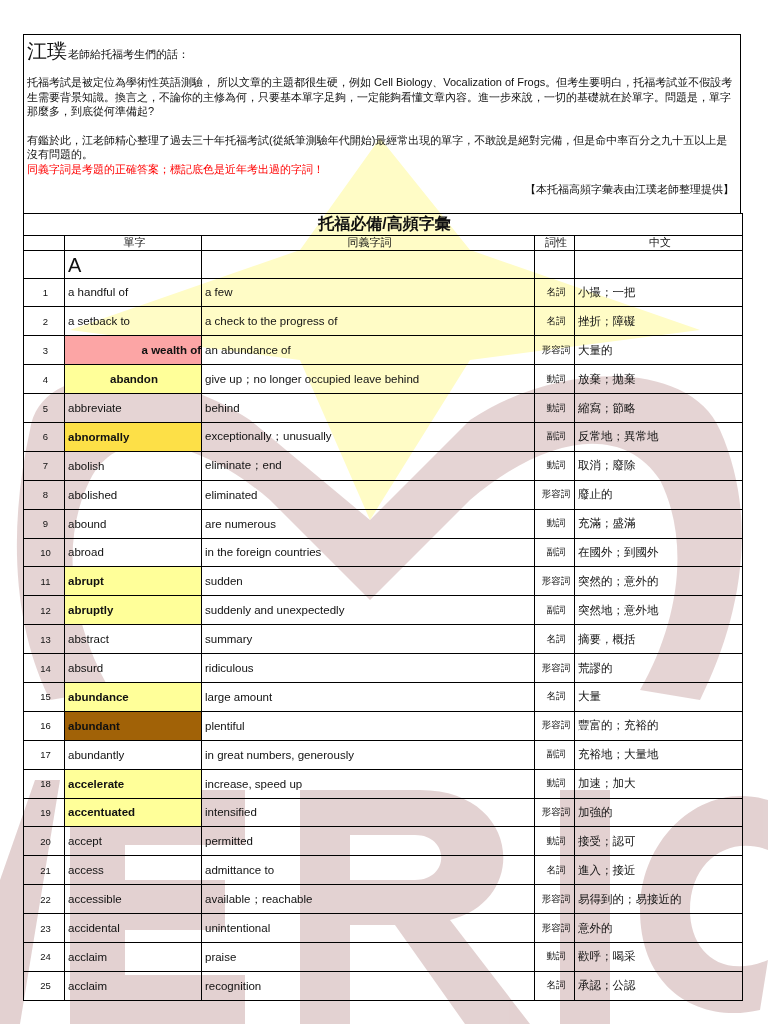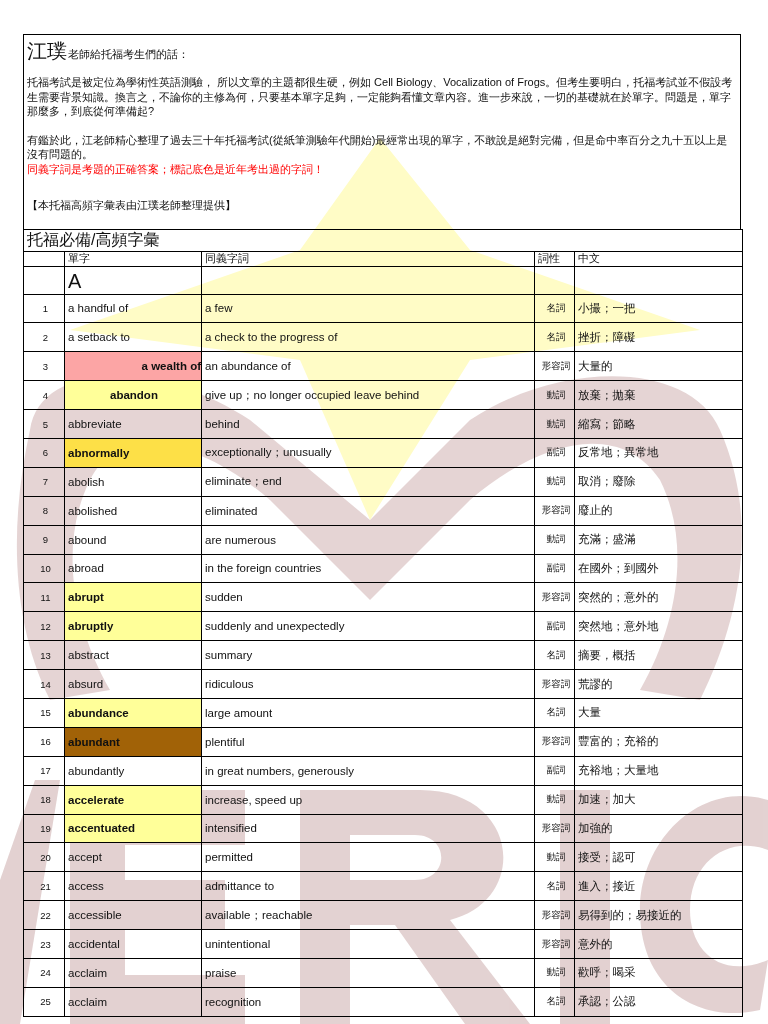--- a/index.html
+++ b/index.html
@@ -19,29 +19,29 @@
     padding:4px 4px 16px 3px;
     font-size:11px; line-height:14.5px;
     background:transparent;
   }
   .intro .title-line { display:flex; align-items:flex-end; height:22px; margin-bottom:14px; }
   .intro .author { font-size:20px; line-height:20px; font-family:"DejaVu Sans", sans-serif; font-weight:300; margin-right:1px; }
   .intro .title-rest { font-size:11px; line-height:14px; }
   .intro p { margin:0; }
   .intro .p1 { margin-bottom:14px; }
   .intro .warn { color:#ff0000; }
-  .intro .credit { text-align:left; margin-top:22px; padding-right:2px; }
+  .intro .credit { text-align:right; margin-top:6px; padding-right:2px; }
 
   table.vocab {
     border-collapse:collapse; width:719px; table-layout:fixed;
     font-size:11.5px;
   }
   table.vocab td { border:1px solid #000; padding:0 0 0 3px; overflow:hidden; white-space:nowrap; }
-  .caption-row td { height:20px; text-align:left; font-size:16px; font-weight:normal; border-bottom:1px solid #000; }
-  .head-row td { height:14px; font-size:11px; text-align:left; padding:0; line-height:13px; }
+  .caption-row td { height:20px; text-align:center; font-size:16px; font-weight:bold; border-bottom:1px solid #000; }
+  .head-row td { height:14px; font-size:11px; text-align:center; padding:0; line-height:13px; }
   .head-row td.idx { border-left:1px solid #000; }
   .letter-row td { height:27px; font-size:20px; vertical-align:bottom; line-height:26px; }
   tr.data td { height:27.9px; }
   td.idx { text-align:center; font-size:9.5px; padding:0; }
   td.word.hl { background:#ffff99; font-weight:bold; }
   td.pos { text-align:center; font-size:9.5px; padding:0; }
   td.zh { font-size:11.5px; }
 </style>
 </head>
 <body>

